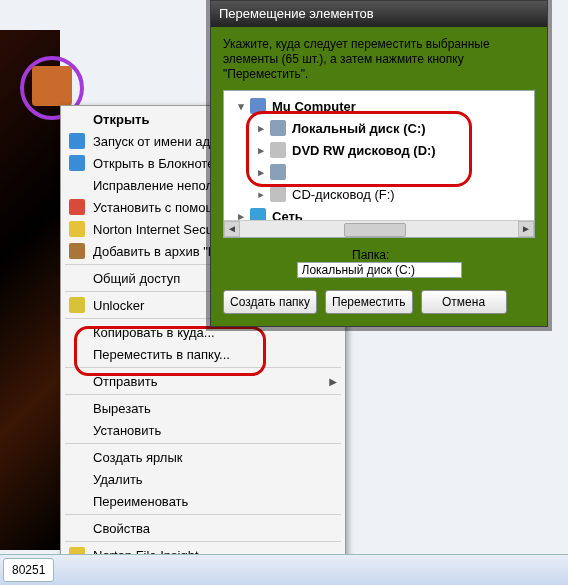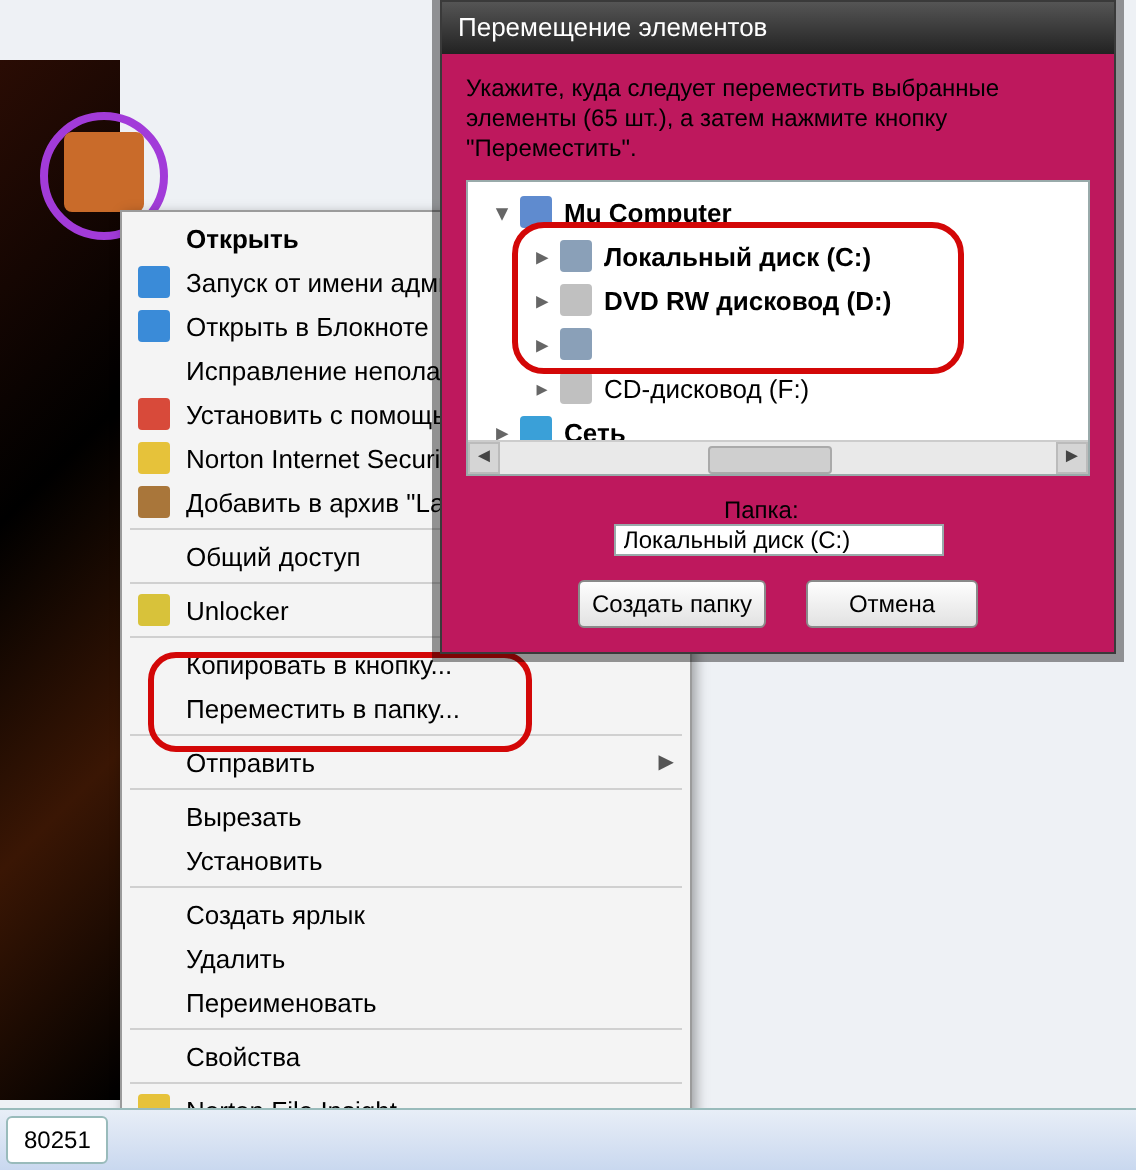--- a/index.html
+++ b/index.html
@@ -20,22 +20,22 @@
   .cm-row .sub{position:absolute;right:6px;font-size:10px;color:#555;}
   .cm-sep{height:1px;margin:2px 2px;background:#d0d0d0;}
   .cm-icon{position:absolute;left:6px;width:16px;height:16px;border-radius:2px;}
   .ic-blue{background:#3a8bd8;}
   .ic-red{background:#d84a3a;}
   .ic-yel{background:#e6c23a;}
   .ic-brn{background:#a9763a;}
   .ic-key{background:#d8c23a;}
   .highlight-copy{position:absolute;left:74px;top:326px;width:186px;height:44px;border:3px solid #d30707;border-radius:14px;pointer-events:none;}
   
-  .dialog{position:absolute;right:10px;top:0;width:336px;border:1px solid #3a3a3a;
-    box-shadow:0 0 0 4px rgba(0,0,0,.4);background:#be185d;}
+  .dialog{position:absolute;right:20px;top:0;width:336px;border:1px solid #3a3a3a;
+    box-shadow:0 0 0 4px rgba(0,0,0,.4);background:#4d7c0f;}
   .dlg-title{height:26px;background:linear-gradient(#555,#222);color:#fff;padding:0 8px;line-height:26px;font-size:13px;overflow:hidden;}
   .dlg-body{padding:10px 12px 12px;}
   .dlg-msg{font-size:12px;line-height:15px;margin-bottom:8px;}
   .tree-box{border:1px solid #9aa;background:#fff;height:146px;overflow:hidden;position:relative;}
   .tree{padding:4px 6px 4px 6px;font-size:13px;}
   .tree-row{display:flex;align-items:center;height:22px;position:relative;white-space:nowrap;}
   .tree-row .exp{width:10px;text-align:center;color:#666;font-size:11px;margin-right:4px;}
   .tree-row .ticon{width:16px;height:16px;margin-right:6px;border-radius:2px;}
   .ti-comp{background:#5f8bcf;}
   .ti-hdd{background:#8aa0b8;}
@@ -45,21 +45,21 @@
   .lvl2{padding-left:26px;}
   .tree-row.bold{font-weight:bold;}
   .hscroll{position:absolute;left:0;right:0;bottom:0;height:16px;background:#e9e9e9;border-top:1px solid #ccc;}
   .hscroll .btn{width:16px;height:16px;position:absolute;top:0;background:#d5d5d5;border:1px solid #bbb;box-sizing:border-box;text-align:center;font-size:10px;line-height:14px;color:#444;}
   .hscroll .btn.l{left:0;}
   .hscroll .btn.r{right:0;}
   .hscroll .thumb{position:absolute;left:120px;top:2px;width:60px;height:12px;background:#cfcfcf;border:1px solid #aaa;border-radius:2px;}
   .folder-row{display:flex;align-items:center;margin-top:10px;flex-direction:column;}
   .folder-row label{width:54px;font-size:12px;}
   .folder-row input{flex:1;height:20px;border:1px solid #9aa;padding:0 4px;font-size:12px;}
-  .btn-row{display:flex;justify-content:center;gap:20px;margin-top:12px;}
+  .btn-row{display:flex;justify-content:flex-start;gap:8px;margin-top:12px;}
   .win-btn{min-width:86px;height:24px;border:1px solid #8a8a8a;background:linear-gradient(#fefefe,#e2e2e2);border-radius:3px;font-size:12px;}
   .highlight-tree{position:absolute;left:22px;top:20px;width:220px;height:70px;border:3px solid #d30707;border-radius:16px;pointer-events:none;}
 </style>
 </head>
 <body>
 
 <div id="stage">
   <div class="desktop"></div>
 
   <div class="sel-icon">
@@ -99,21 +99,21 @@
         <span>Общий доступ</span>
         <span class="sub">▶</span>
       </div>
       <div class="cm-sep"></div>
       <div class="cm-row">
         <span class="cm-icon ic-key"></span>
         <span>Unlocker</span>
       </div>
       <div class="cm-sep"></div>
       <div class="cm-row">
-        <span>Копировать в кнопку...</span>
+        <span>Копировать в куда...</span>
       </div>
       <div class="cm-row">
         <span>Переместить в папку...</span>
       </div>
       <div class="cm-sep"></div>
       <div class="cm-row">
         <span>Отправить</span>
         <span class="sub">▶</span>
       </div>
       <div class="cm-sep"></div>
@@ -192,20 +192,21 @@
         </div>
       </div>
 
       <div class="folder-row">
         <label>Папка:</label>
         <input type="text" value="Локальный диск (C:)" style="">
       </div>
 
       <div class="btn-row">
         <button class="win-btn">Создать папку</button>
+        <button class="win-btn">Переместить</button>
         <button class="win-btn">Отмена</button>
       </div>
     </div>
   </div>
 
   <div class="taskbar">
     <span class="tb-item">80251</span>
   </div>
 </div>
 

